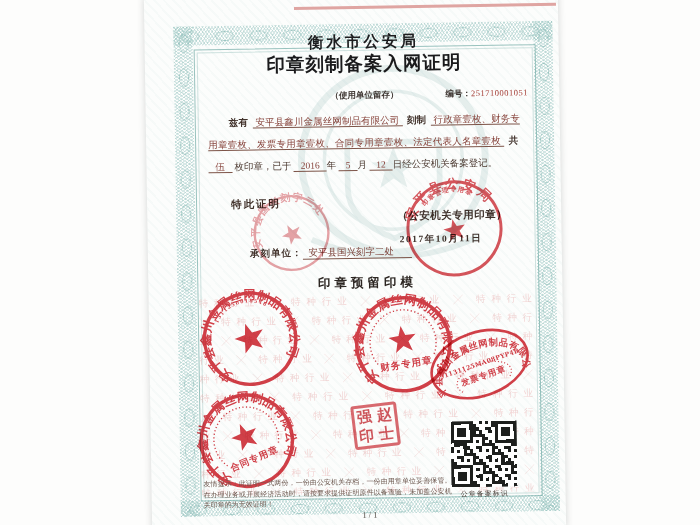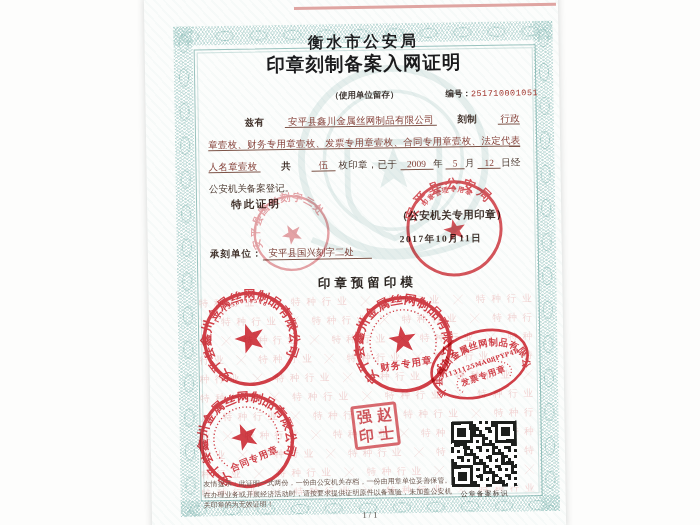--- a/index.html
+++ b/index.html
@@ -28,34 +28,34 @@
   .content-box{position:absolute;left:49px;top:53px;width:340px;height:450px;
     border:1px solid rgba(120,175,170,.75);outline:1px solid rgba(120,175,170,.35);outline-offset:-4px;}
 
   .t-center{text-align:center;left:49px;width:340px;}
   .authority{top:38px;font-family:"Liberation Sans",sans-serif;font-weight:bold;font-size:15.5px;
     letter-spacing:3px;color:#1d1d1f;}
   .doc-title{top:57px;font-family:"Liberation Sans",sans-serif;font-weight:bold;font-size:18.5px;
     letter-spacing:1px;color:#1a1a1c;}
   .subtitle{top:96px;font-size:8.5px;font-weight:bold;color:#3c3430;}
   .numrow{top:96px;left:300px;font-size:8.5px;color:#3c3430;}
-  .numrow .v{color:#a33a32;letter-spacing:.5px;font-family:Liberation Mono, monospace;}
+  .numrow .v{color:#a33a32;letter-spacing:.5px;}
 
   .para{left:62px;top:116px;width:312px;font-size:9.5px;line-height:22px;color:#4c3a31;
     text-align:justify;text-indent:19px;}
-  .para b{color:#41322b;margin:0 18px;}
+  .para b{color:#41322b;margin:0 2px;}
   .u{border-bottom:1px solid #7d5448;padding:0 3px;color:#86423a;}
   .u.num{padding:0 7px;}
   .certify{left:84px;top:202px;font-size:10.5px;font-weight:bold;color:#41322b;letter-spacing:2px;}
 
   .org-note{left:250px;top:216px;font-size:10.5px;font-weight:bold;color:#3e312b;letter-spacing:.5px;}
   .org-date{left:252px;top:240px;font-size:9.5px;font-weight:bold;color:#3e312b;letter-spacing:1.5px;}
 
   .engraver-row{left:62px;top:252px;font-size:9.5px;color:#41322b;}
-  .engraver-row .lbl{font-weight:bold;letter-spacing:1px;}
+  .engraver-row .lbl{font-weight:bold;letter-spacing:1px;margin-left:40px;}
   .engraver-row .v{border-bottom:1px solid #7d5448;padding:0 18px 1px 6px;color:#7c4038;}
 
   .section-title{top:281px;font-size:12.5px;font-weight:bold;letter-spacing:4px;color:#2c2622;}
 
   .watermark{left:50px;top:298px;width:338px;height:202px;overflow:hidden;
     color:rgba(226,146,146,.38);font-size:9.5px;line-height:19px;letter-spacing:5px;
     text-align:justify;word-break:break-all;pointer-events:none;}
 
   .seal{mix-blend-mode:multiply;}
   .sq-seal{display:grid;grid-template-columns:1fr 1fr;border:3px solid rgba(205,48,56,.82);
@@ -101,21 +101,21 @@
     </div>
 
     <div class="abs para">
       <b>兹有</b>
       <span class="u">安平县鑫川金属丝网制品有限公司</span>
       <b>刻制</b>
       <span class="u">行政章壹枚、财务专用章壹枚、发票专用章壹枚、合同专用章壹枚、法定代表人名章壹枚</span>
       <b>共</b>
       <span class="u num">伍</span>
       <span>枚印章，已于</span>
-      <span class="u num">2009</span><span>年</span>
+      <span class="u num">2016</span><span>年</span>
       <span class="u num">5</span><span>月</span>
       <span class="u num">12</span><span>日经公安机关备案登记。</span>
     </div>
     <div class="abs certify">特此证明</div>
 
     <div class="abs org-note">（公安机关专用印章）</div>
     <div class="abs org-date">2017年10月11日</div>
 
     <svg class="abs seal" style="left:257px;top:186px;transform:rotate(-12deg);opacity:.82;" width="100" height="100" viewBox="0 0 100 100">
       <circle cx="50" cy="50" r="46.5" fill="none" stroke="#cf3038" stroke-width="3"></circle>

